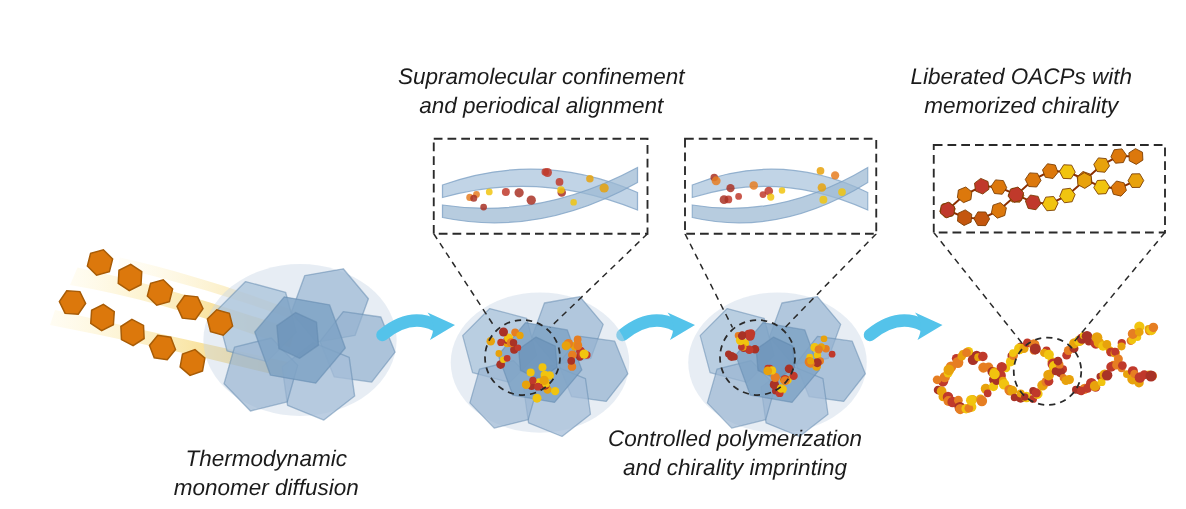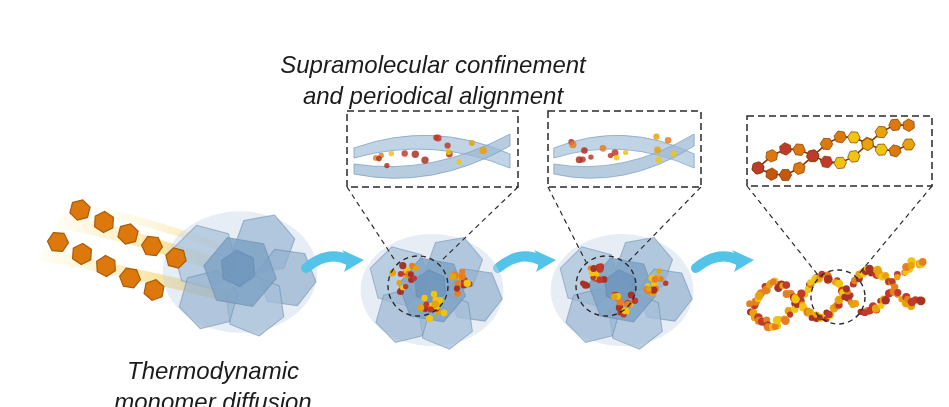--- a/index.html
+++ b/index.html
@@ -6,21 +6,21 @@
   .canvas{
     position:relative;
     width:949px;height:407px;
     background:#ffffff;
     overflow:hidden;
     font-family:"Liberation Sans", sans-serif;
   }
   .fig-label{
     position:absolute;
     font-style:italic;
-    font-size:24px;
+    font-size:18px;
     line-height:1.28;
     color:#1b1b1b;
     text-align:center;
     white-space:pre-line;
   }
   #label-top-center{left:258px;top:50px;width:350px;}
   #label-top-right{left:692px;top:50px;width:250px;}
   #label-bottom-left{left:88px;top:356px;width:250px;}
   #label-bottom-center{left:428px;top:340px;width:320px;}
   svg{position:absolute;left:0;top:0;}
@@ -420,15 +420,19 @@
         <path d="M847.7,157.2L850.1,151.4L856.3,150.6L860.1,155.6L857.7,161.4L851.5,162.2Z" fill="#F1C40F" stroke="#7A3B00" stroke-width="0.7"></path>
         <path d="M873.1,147.3L867.8,150.7L862.2,147.7L862.1,141.4L867.4,138.1L873.0,141.0Z" fill="#E8A20C" stroke="#7A3B00" stroke-width="0.7"></path>
         <path d="M877.6,137.2L875.0,131.5L878.7,126.3L885.0,126.9L887.6,132.7L883.9,137.8Z" fill="#E8A20C" stroke="#7A3B00" stroke-width="0.7"></path>
         <path d="M898.7,130.0L892.4,130.6L888.7,125.5L891.3,119.8L897.6,119.1L901.3,124.3Z" fill="#DC780C" stroke="#7A3B00" stroke-width="0.7"></path>
         <path d="M903.4,128.6L903.1,122.3L908.4,118.9L914.0,121.8L914.3,128.1L909.0,131.5Z" fill="#DC780C" stroke="#7A3B00" stroke-width="0.7"></path>
       </g>
   </svg>
 
   <div class="fig-label" id="label-top-center">Supramolecular confinement
 and periodical alignment</div>
+  <div class="fig-label" id="label-top-right">Liberated OACPs with
+memorized chirality</div>
   <div class="fig-label" id="label-bottom-left">Thermodynamic
 monomer diffusion</div>
+  <div class="fig-label" id="label-bottom-center">Controlled polymerization
+and chirality imprinting</div>
 </div>
 
 </body></html>

